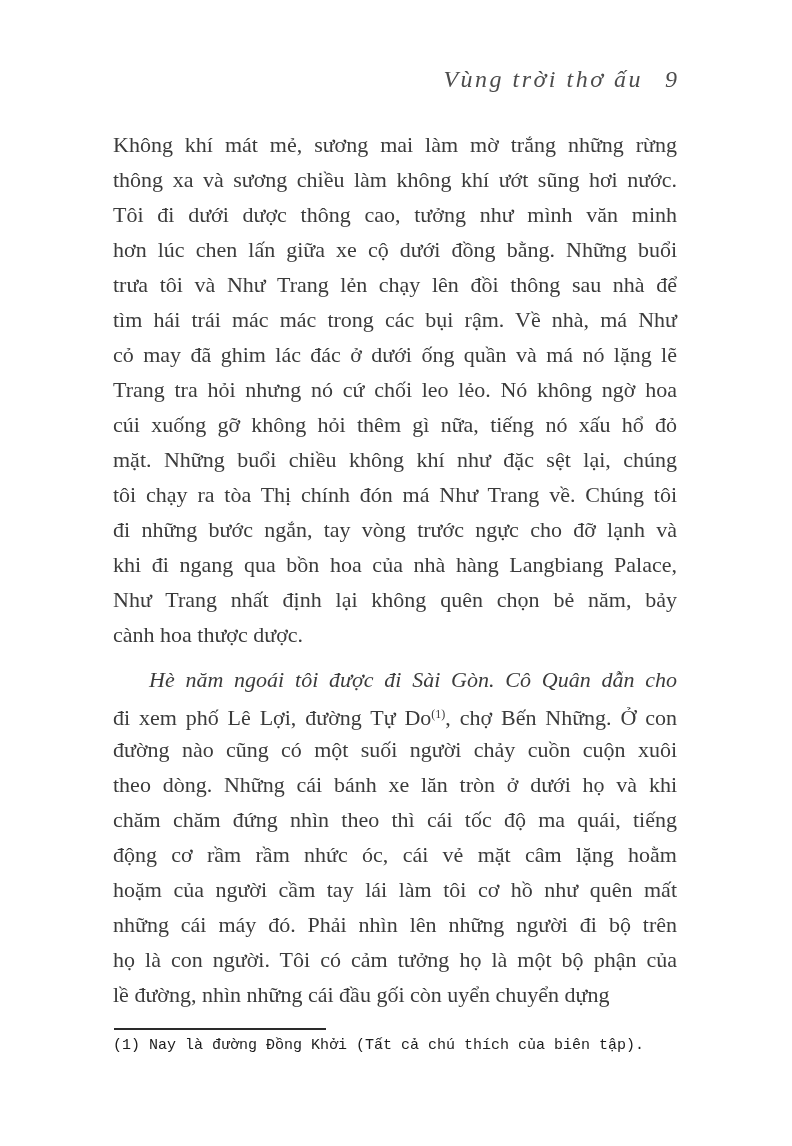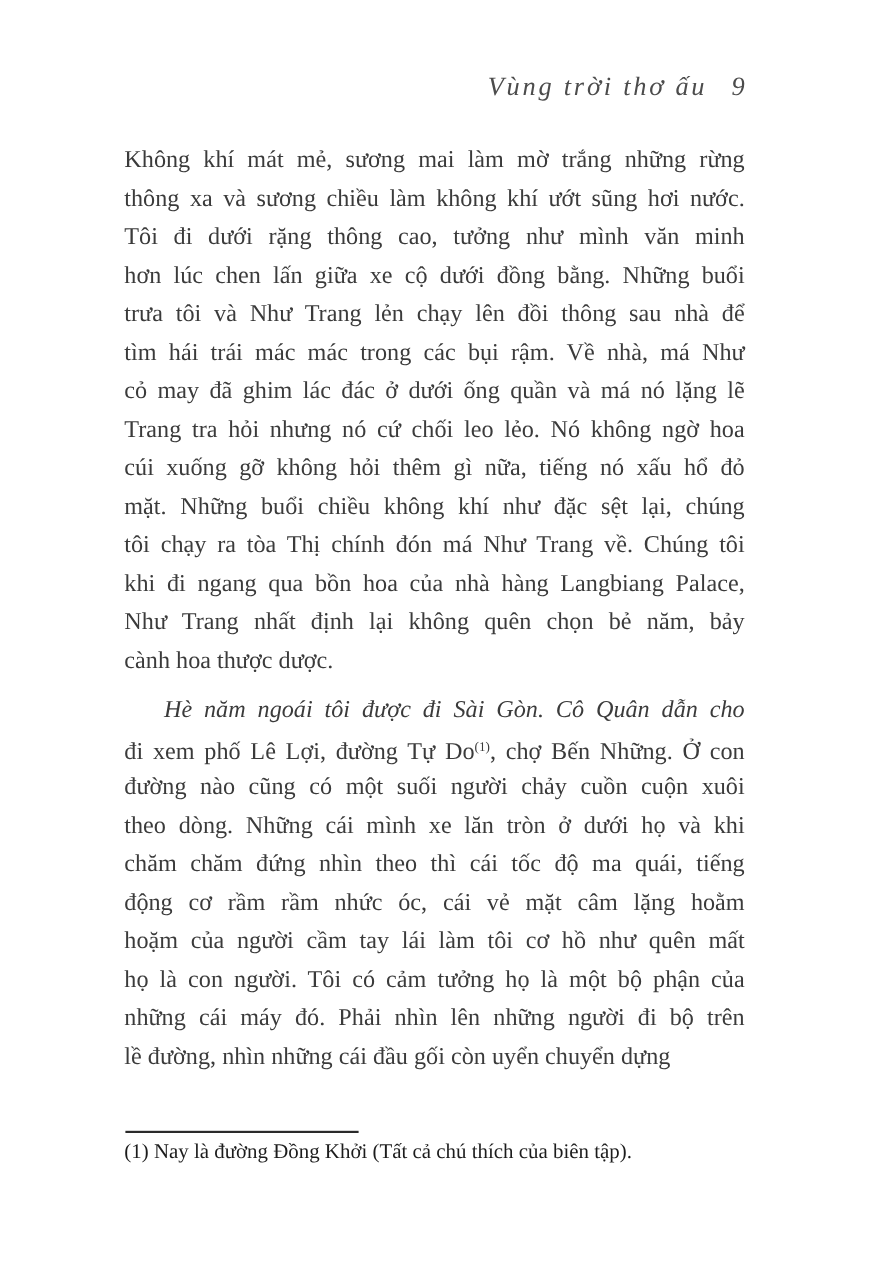--- a/index.html
+++ b/index.html
@@ -59,63 +59,64 @@
     top: 1028px;
     width: 212px;
     height: 0;
     border-top: 2px solid #2a2a2a;
   }
   .footnote {
     position: absolute;
     left: 113px;
     top: 1037px;
     width: 564px;
-    font-family: Liberation Serif, serif;
-    font-size: 19px;
+    font-family: Liberation Mono, monospace;
+    font-size: 15px;
     color: #1c1c1c;
   }
 </style>
 </head>
 <body>
 
 <div class="page">
 
   <div class="running-header">
     <span>Vùng trời thơ ấu</span><span class="page-number">9</span>
   </div>
 
   <div class="body-text">
 
     <div>
       <div class="line">Không khí mát mẻ, sương mai làm mờ trắng những rừng</div>
       <div class="line">thông xa và sương chiều làm không khí ướt sũng hơi nước.</div>
-      <div class="line">Tôi đi dưới rặng thông cao, tưởng như mình văn minh</div>
+      <div class="line">Tôi đi dưới dược thông cao, tưởng như mình văn minh</div>
       <div class="line">hơn lúc chen lấn giữa xe cộ dưới đồng bằng. Những buổi</div>
       <div class="line">trưa tôi và Như Trang lẻn chạy lên đồi thông sau nhà để</div>
       <div class="line">tìm hái trái mác mác trong các bụi rậm. Về nhà, má Như</div>
       <div class="line">cỏ may đã ghim lác đác ở dưới ống quần và má nó lặng lẽ</div>
       <div class="line">Trang tra hỏi nhưng nó cứ chối leo lẻo. Nó không ngờ hoa</div>
       <div class="line">cúi xuống gỡ không hỏi thêm gì nữa, tiếng nó xấu hổ đỏ</div>
       <div class="line">mặt. Những buổi chiều không khí như đặc sệt lại, chúng</div>
       <div class="line">tôi chạy ra tòa Thị chính đón má Như Trang về. Chúng tôi</div>
+      <div class="line">đi những bước ngắn, tay vòng trước ngực cho đỡ lạnh và</div>
       <div class="line">khi đi ngang qua bồn hoa của nhà hàng Langbiang Palace,</div>
       <div class="line">Như Trang nhất định lại không quên chọn bẻ năm, bảy</div>
       <div class="line last">cành hoa thược dược.</div>
     </div>
 
     <div class="para2">
       <div class="line indent">Hè năm ngoái tôi được đi Sài Gòn. Cô Quân dẫn cho</div>
       <div class="line"><span>đi xem phố Lê Lợi, đường Tự Do</span><span class="sup">(1)</span><span>, chợ Bến Những. Ở con</span></div>
       <div class="line">đường nào cũng có một suối người chảy cuồn cuộn xuôi</div>
-      <div class="line">theo dòng. Những cái mình xe lăn tròn ở dưới họ và khi</div>
+      <div class="line">theo dòng. Những cái bánh xe lăn tròn ở dưới họ và khi</div>
       <div class="line">chăm chăm đứng nhìn theo thì cái tốc độ ma quái, tiếng</div>
       <div class="line">động cơ rầm rầm nhức óc, cái vẻ mặt câm lặng hoằm</div>
       <div class="line">hoặm của người cầm tay lái làm tôi cơ hồ như quên mất</div>
+      <div class="line">những cái máy đó. Phải nhìn lên những người đi bộ trên</div>
       <div class="line">họ là con người. Tôi có cảm tưởng họ là một bộ phận của</div>
-      <div class="line">những cái máy đó. Phải nhìn lên những người đi bộ trên</div>
       <div class="line last">lề đường, nhìn những cái đầu gối còn uyển chuyển dựng</div>
     </div>
 
   </div>
 
   <div class="footnote-rule"></div>
 
   <div class="footnote">(1) Nay là đường Đồng Khởi (Tất cả chú thích của biên tập).</div>
 
 </div>

